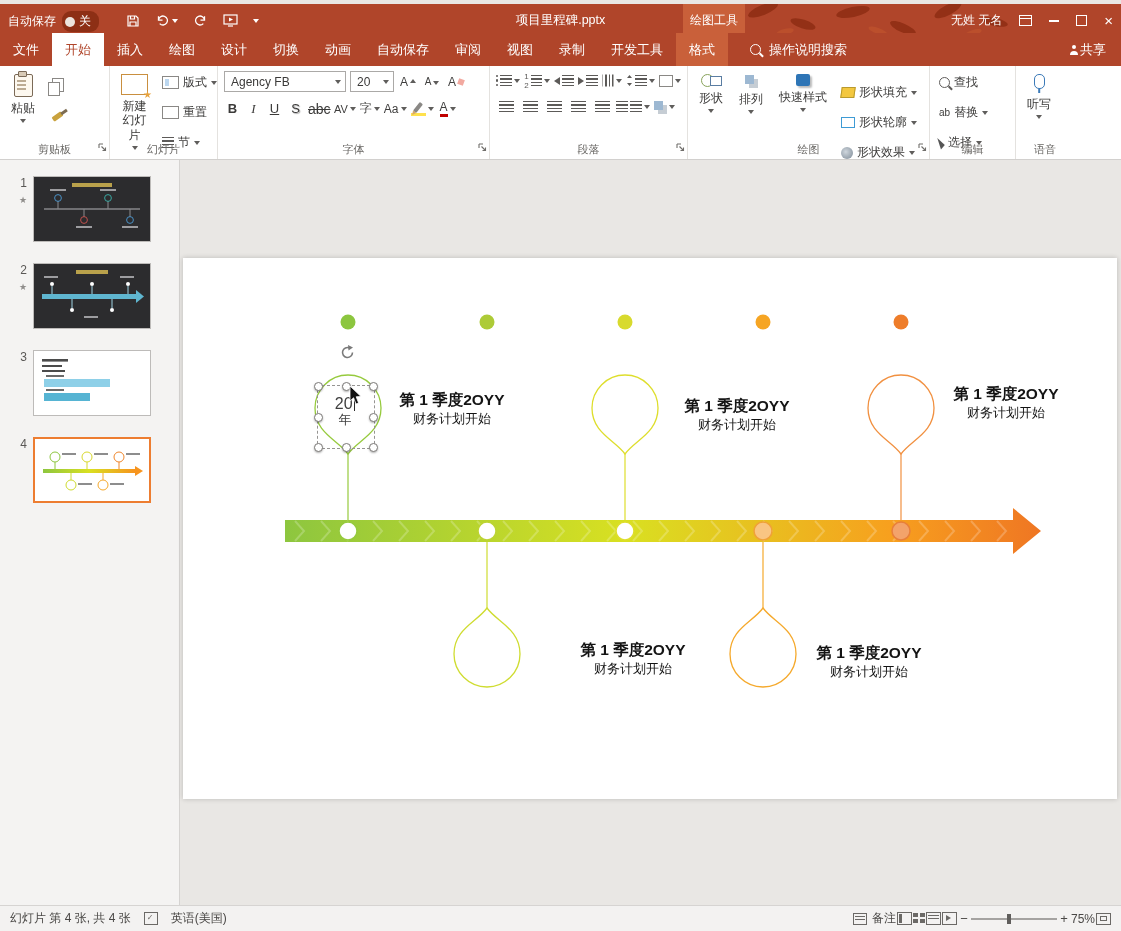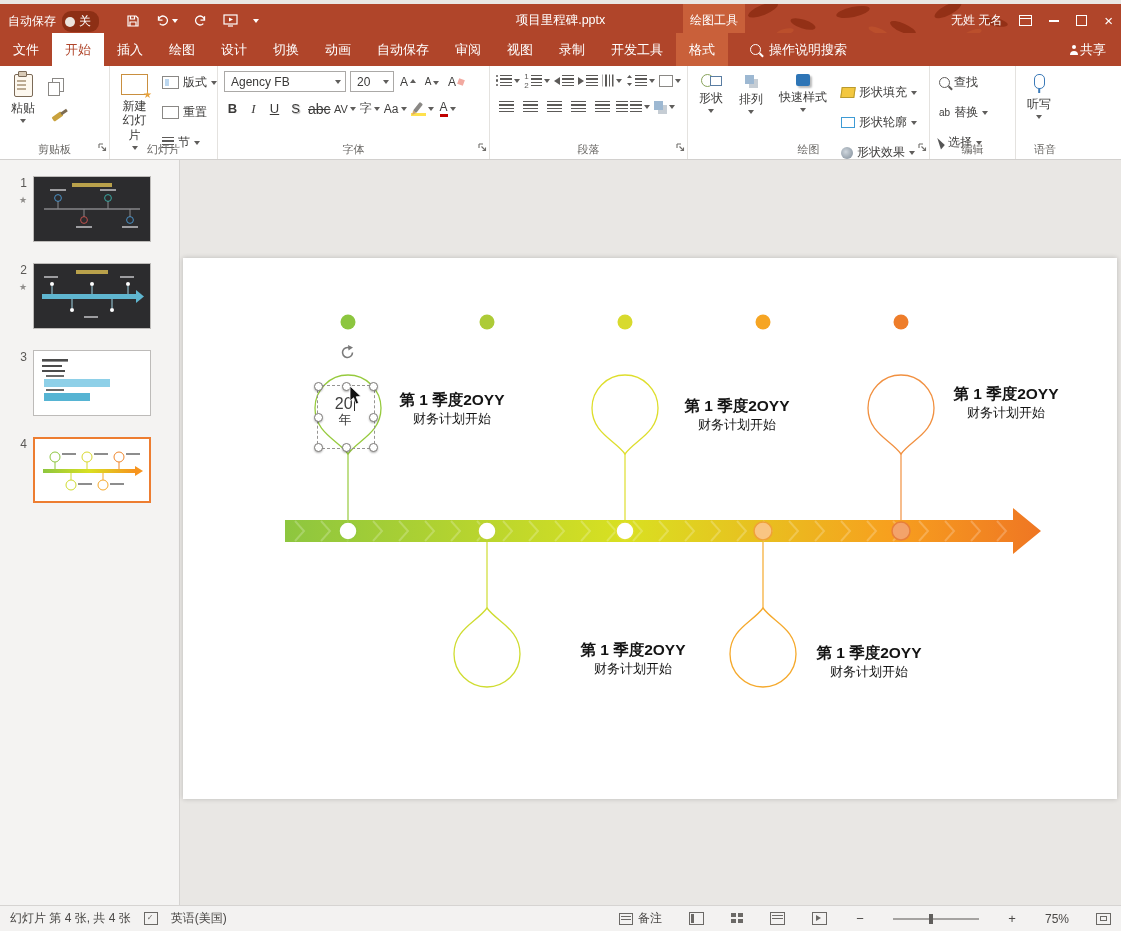--- a/index.html
+++ b/index.html
@@ -109,21 +109,21 @@
   .bl{left:-4px;bottom:-4px}.bm{left:calc(50% - 4px);bottom:-4px}.br{right:-4px;bottom:-4px}
   .balloon-text{position:absolute;left:134px;top:137px;width:56px;text-align:center;color:#3f3f3f}
   .bt1{font-size:16px;line-height:17px}
   .bt2{font-size:13px;line-height:15px}
   .caret{display:inline-block;width:1.5px;height:13px;background:#2b2b2b;vertical-align:-2px;margin-left:1px}
   .rot{position:absolute;left:156px;top:86px}
   .mcursor{position:absolute;left:166px;top:128px}
 
   
   .statusbar{position:absolute;left:0;top:905px;width:100%;height:26px;background:#f3f2f1;border-top:1px solid #d6d4d2;display:flex;align-items:center;font-size:12px;color:#4a4846;padding:0 10px;box-sizing:border-box;gap:13px}
-  .sb-right{margin-left:auto;display:flex;align-items:center;gap:27px}
+  .sb-right{margin-left:auto;display:flex;align-items:center;gap:1px}
   .vic{width:13px;height:11px;border:1.4px solid #6b6966;position:relative;display:inline-block}
   .vic.n:before{content:"";position:absolute;left:1px;top:1px;bottom:1px;width:3px;background:#6b6966}
   .vic.g{border:none;width:12px;height:11px;background:conic-gradient(#6b6966 0 0);background:none;box-shadow:0 0 0 0}
   .vic.g:before{content:"";position:absolute;left:0;top:0;width:5px;height:4px;background:#6b6966;box-shadow:7px 0 0 #6b6966,0 6px 0 #6b6966,7px 6px 0 #6b6966}
   .vic.r:before{content:"";position:absolute;left:1px;right:1px;top:2px;height:1.4px;background:#6b6966;box-shadow:0 3px 0 #6b6966}
   .vic.s:before{content:"";position:absolute;left:3px;top:2px;border-left:5px solid #6b6966;border-top:3px solid transparent;border-bottom:3px solid transparent}
   .spell{width:12px;height:11px;border:1.3px solid #6b6966;position:relative}
   .spell:after{content:"✓";position:absolute;font-size:8px;left:2px;top:0;color:#6b6966}
   .noteic{width:12px;height:10px;border:1.3px solid #6b6966;position:relative}
   .noteic:after{content:"";position:absolute;left:1px;right:1px;top:2px;height:1px;background:#6b6966;box-shadow:0 3px 0 #6b6966}

